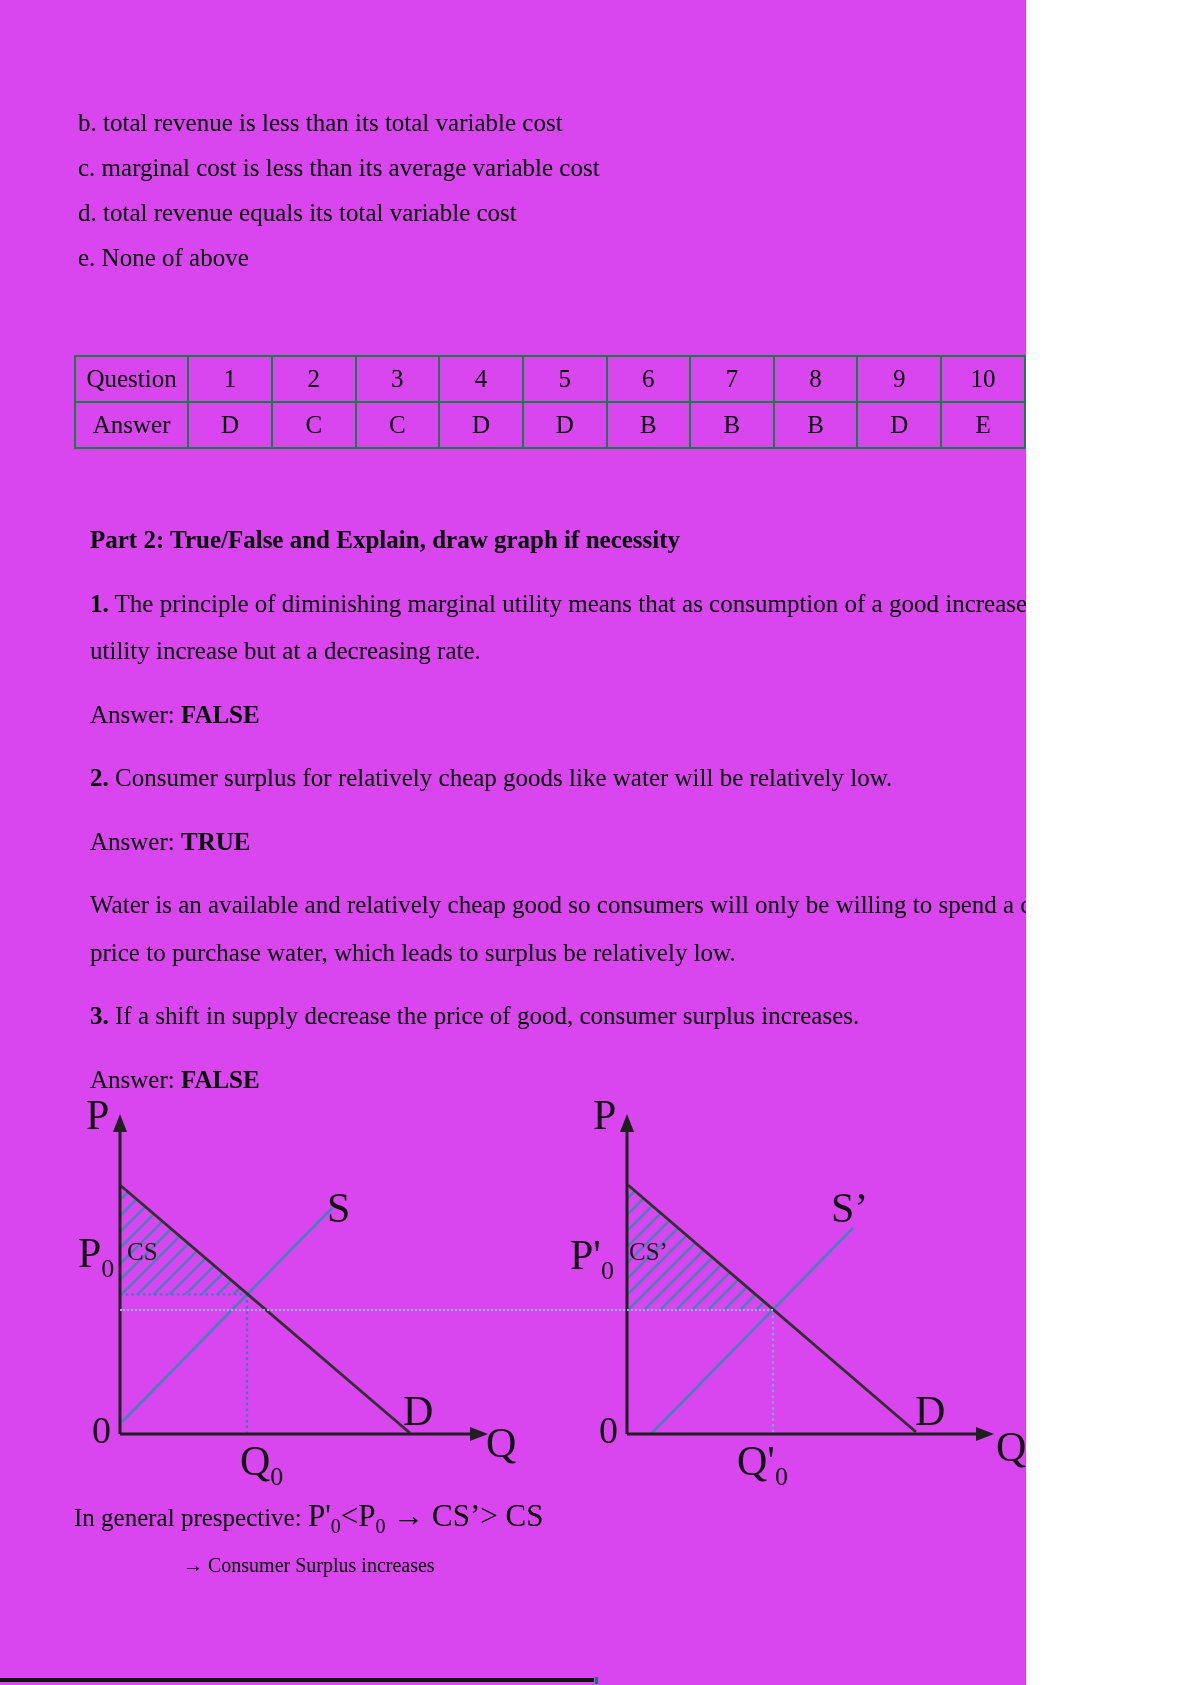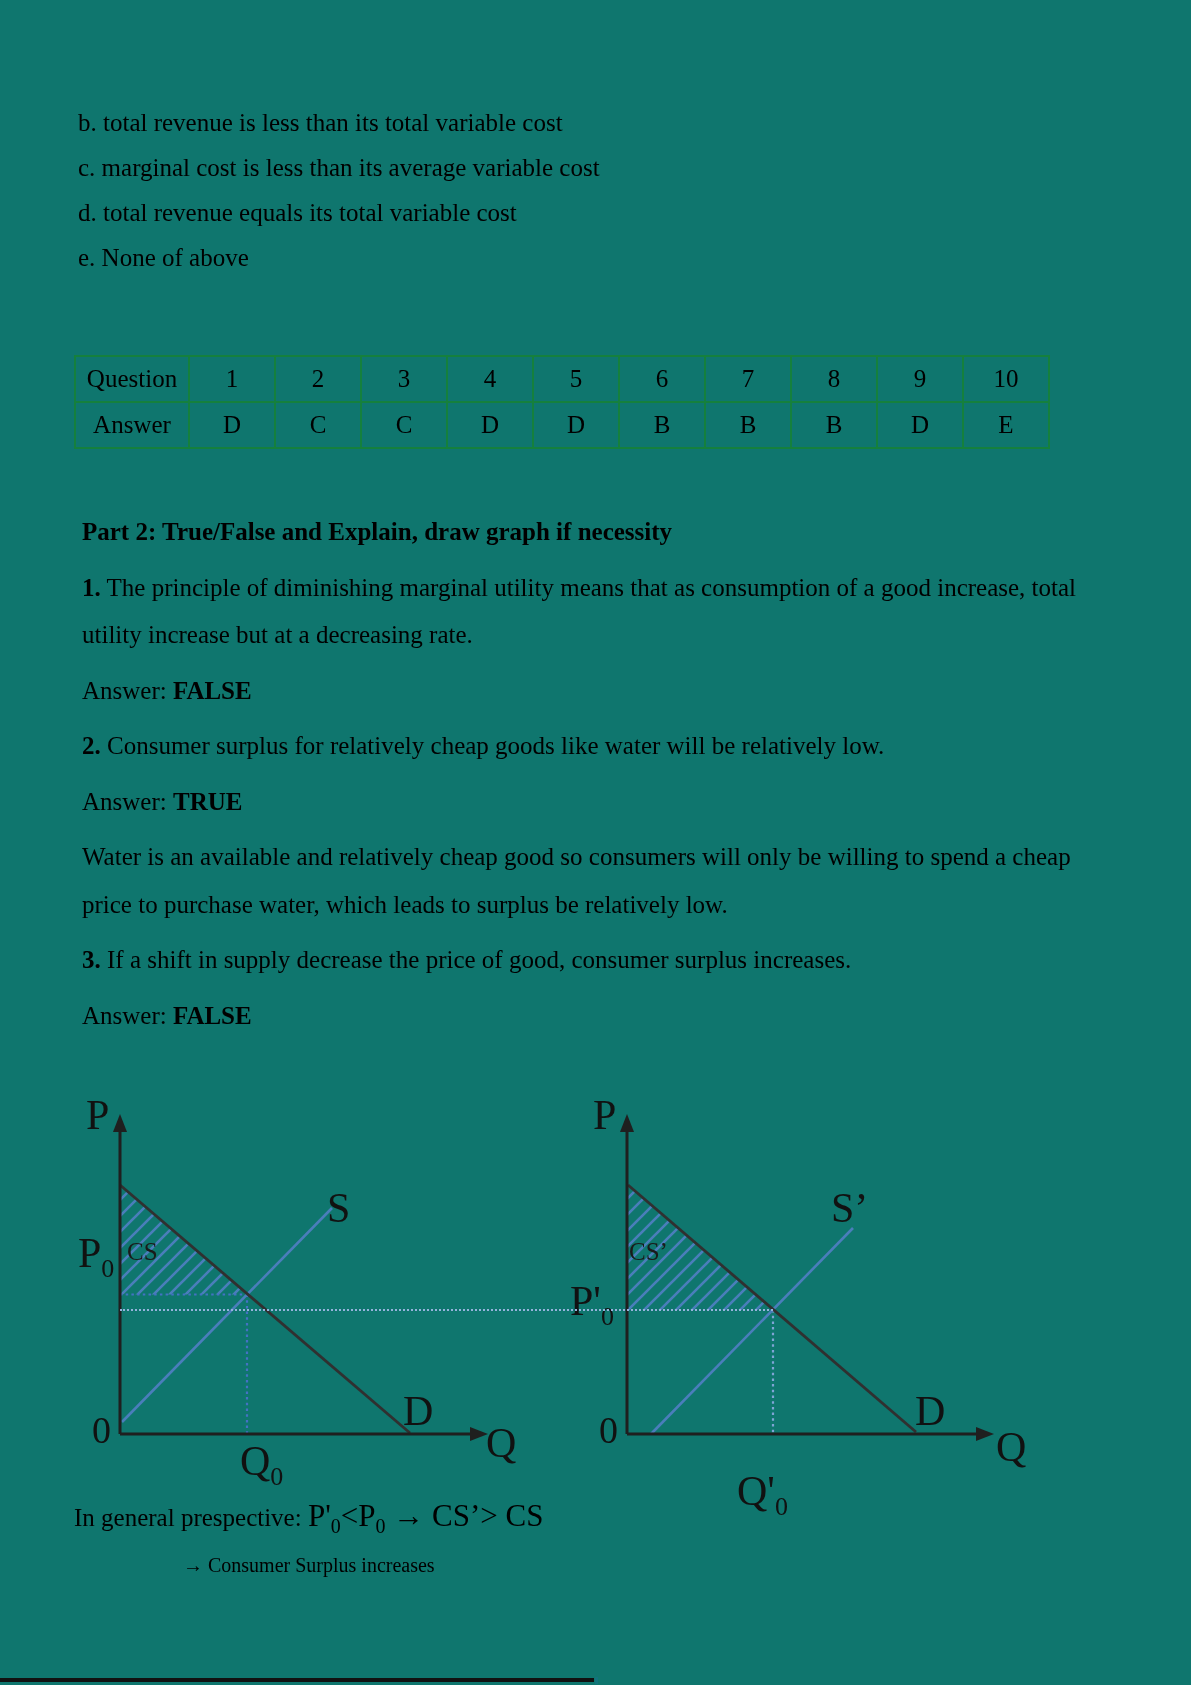--- a/index.html
+++ b/index.html
@@ -1,29 +1,29 @@
 <!DOCTYPE html>
 <html><head>
 <meta charset="utf-8">
 <style>
   html,body{margin:0;padding:0;background:#fff;}
-  .page{position:relative;width:1191px;height:1685px;background:#0f766e;overflow:hidden;
+  .page{position:relative;width:1026px;height:1685px;background:#d946ef;overflow:hidden;
         font-family:"Liberation Serif", serif;color:#000;}
   .abs{position:absolute;}
   
   .options{left:78px;top:100px;width:1060px;font-size:25px;line-height:45px;}
   
   .ans-table{left:74px;top:355px;border-collapse:collapse;table-layout:fixed;}
   .ans-table td{border:2px solid #15803d;text-align:center;vertical-align:middle;
                 font-size:25px;height:44px;padding:0;}
   .ans-table td.qcol{width:112px;}
   .ans-table td.ncol{width:84px;}
   
   .part2{left:74px;top:500px;width:1048px;font-size:25px;line-height:47.5px;}
-  .part2 .para{margin:8px;}
+  .part2 .para{margin:16px;}
   .bold{font-weight:bold;}
   
   .gsvg{position:absolute;overflow:visible;}
   .glabel{position:absolute;font-size:42px;line-height:1.1;white-space:nowrap;color:#111;}
   .gsub{font-size:26px;vertical-align:-10px;line-height:0;}
   .cslabel{position:absolute;font-size:25px;color:#1a1a1a;white-space:nowrap;text-align:center;}
   .longdot{position:absolute;left:120px;top:1309px;width:653px;height:0;
            border-top:2px dotted #96b3dd;}
   
   .concl1{left:74px;top:1498px;font-size:25px;white-space:nowrap;text-align:right;}
@@ -122,26 +122,26 @@
     <polygon points="68,95 213,220 68,220" fill="url(#hatchR)"></polygon>
     <line x1="213" y1="220" x2="213" y2="344" stroke="#7fa4d6" stroke-width="2.2" stroke-dasharray="2.5 3.2"></line>
     <line x1="91" y1="344" x2="293" y2="138" stroke="#4a7ebb" stroke-width="2.6"></line>
     <line x1="68" y1="95" x2="356" y2="342" stroke="#303030" stroke-width="2.8"></line>
     <line x1="67" y1="36" x2="67" y2="344" stroke="#1f1f1f" stroke-width="3"></line>
     <line x1="67" y1="344" x2="420" y2="344" stroke="#1f1f1f" stroke-width="3"></line>
     <polygon points="60,42 67,24 74,42" fill="#1f1f1f"></polygon>
     <polygon points="416,337 434,344 416,351" fill="#1f1f1f"></polygon>
   </svg>
   <span class="glabel" style="left:593px;top:1092px;">P</span>
-  <span class="glabel" style="left:570px;top:1278px;text-align:center;"><span>P'</span><sub class="gsub">0</sub></span>
+  <span class="glabel" style="left:570px;top:1232px;text-align:center;"><span>P'</span><sub class="gsub">0</sub></span>
   <span class="cslabel" style="left:629px;top:1238px;">CS’</span>
   <span class="glabel" style="left:831px;top:1185px;">S’</span>
   <span class="glabel" style="left:915px;top:1388px;">D</span>
   <span class="glabel" style="left:599px;top:1410px;font-size:38px;">0</span>
-  <span class="glabel" style="left:737px;top:1438px;margin-top:30px;"><span>Q'</span><sub class="gsub">0</sub></span>
+  <span class="glabel" style="left:737px;top:1438px;"><span>Q'</span><sub class="gsub">0</sub></span>
   <span class="glabel" style="left:996px;top:1424px;">Q</span>
 
   <div class="longdot"></div>
 
   <div class="abs concl1">
     <span>In general prespective: </span><span class="formula"><span>P'</span><sub class="fsub">0</sub><span>&lt;P</span><sub class="fsub">0</sub><span> → CS’&gt; CS</span></span>
   </div>
   <div class="abs concl2">→ Consumer Surplus increases</div>
 
   <div class="abs botline"></div>

